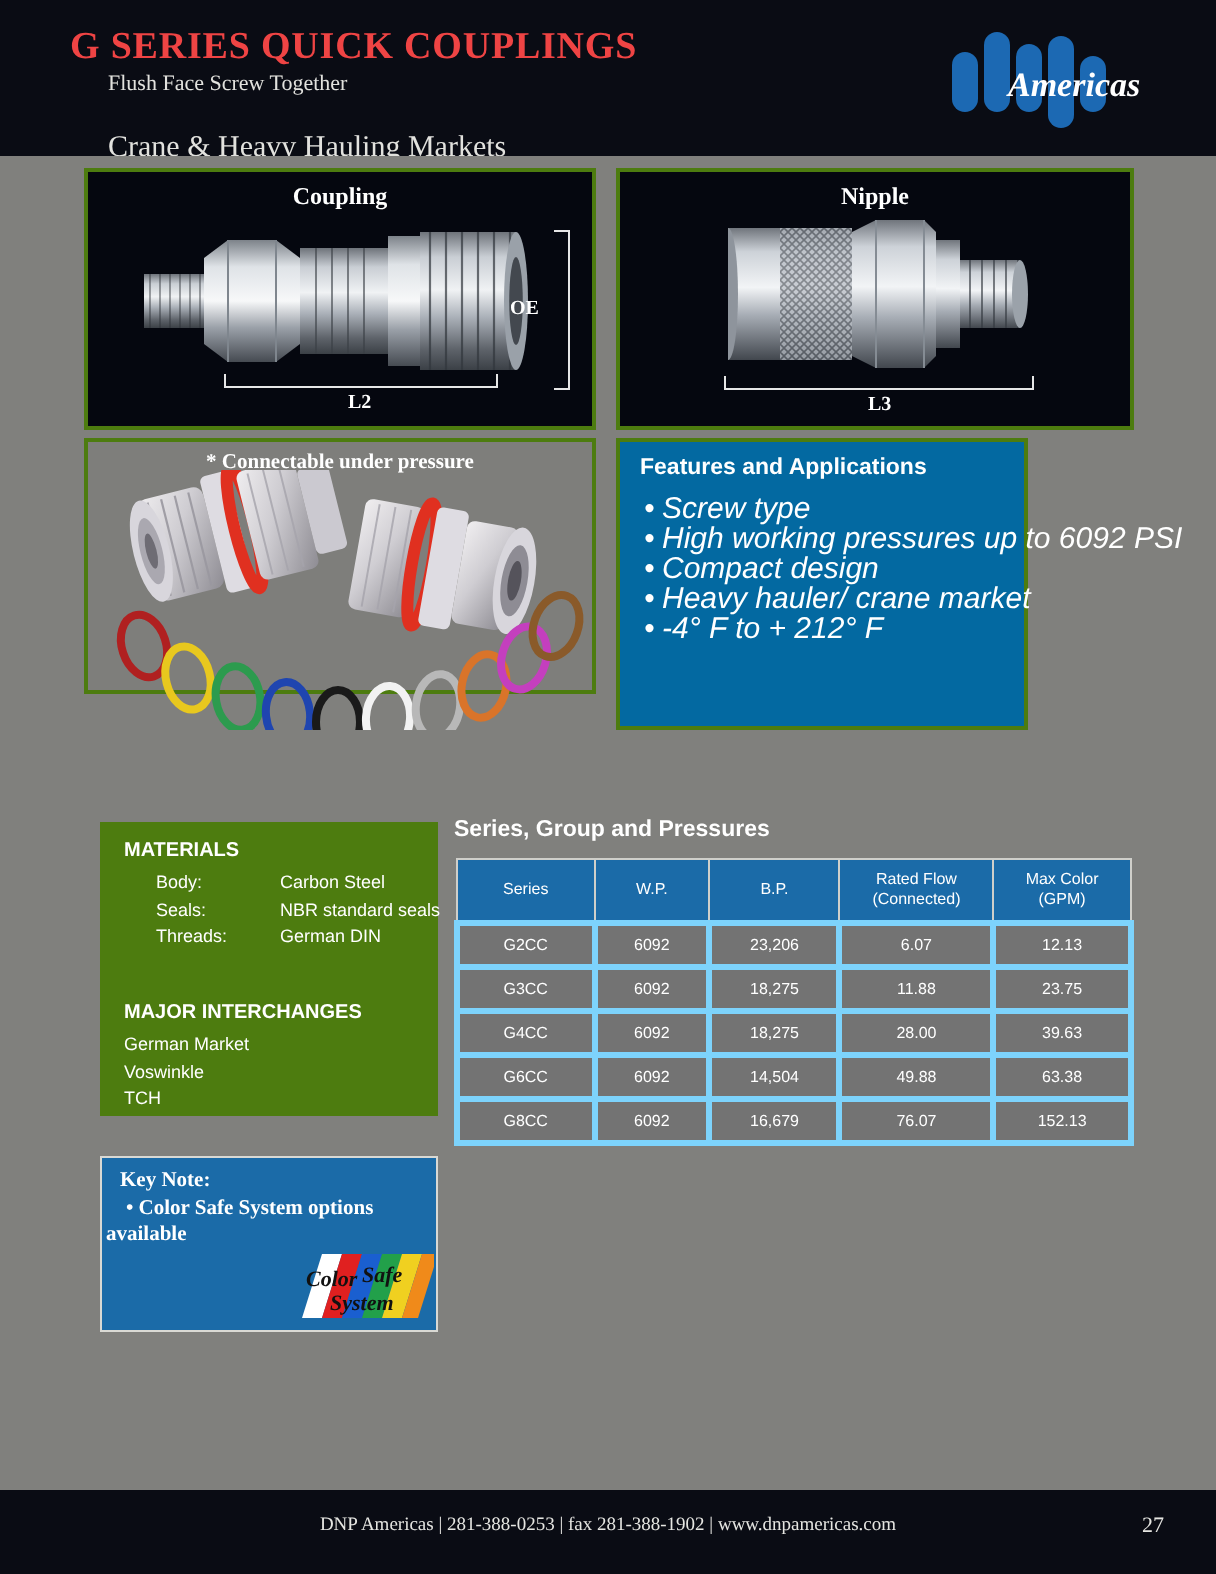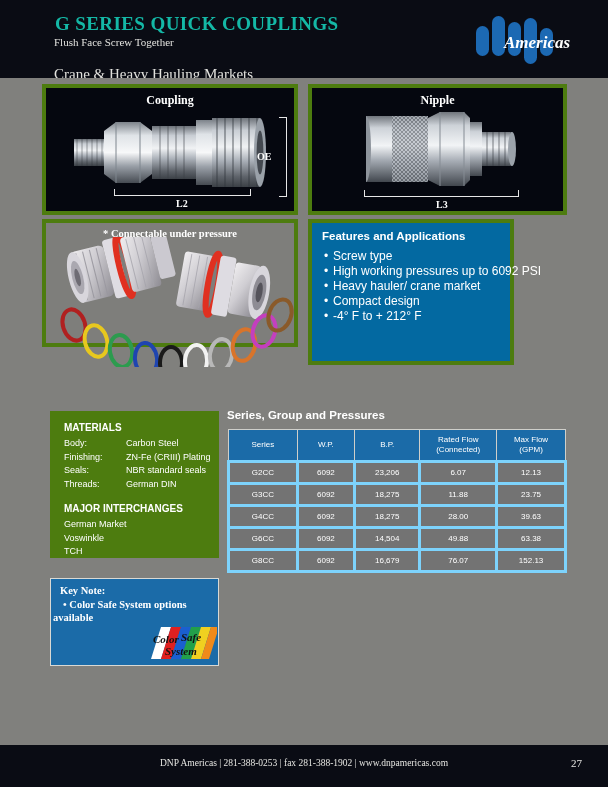--- a/index.html
+++ b/index.html
@@ -10,42 +10,41 @@
     overflow:hidden;
     position:relative;
   }
   .page{position:absolute;inset:0;}
 
   
   .hdr{position:absolute;left:0;top:0;width:608px;height:78px;background:#0a0c14;}
   .hdr-title{
     position:absolute;left:35px;top:13px;
     font-family:"Liberation Serif",serif;
-    font-weight:bold;font-size:19px;letter-spacing:.4px;color:#14b8a6;
+    font-weight:bold;font-size:19px;letter-spacing:.4px;color:#ef4444;
     white-space:nowrap;
-    margin-left:20px;
   }
   .hdr-sub1{
     position:absolute;left:54px;top:36px;
     font-family:"Liberation Serif",serif;font-size:11px;color:#e2e2de;white-space:nowrap;
   }
   .hdr-sub2{
     position:absolute;left:54px;top:66px;
     font-family:"Liberation Serif",serif;font-size:15px;color:#e2e2de;white-space:nowrap;
   }
 
   
   .logo{position:absolute;left:468px;top:12px;width:120px;height:56px;}
   .logo svg{display:block;}
 
   
   .body-bg{position:absolute;left:0;top:78px;width:608px;height:667px;background:#80807d;}
 
   
-  .panel{position:absolute;box-sizing:border-box;border:4px solid #4d7c0f;}
+  .panel{position:absolute;box-sizing:border-box;border:2px solid #4d7c0f;}
   .photo{background:#05070f;}
   .photo .cap{
     position:absolute;left:0;right:0;top:5px;text-align:center;
     font-family:"Liberation Serif",serif;font-weight:bold;font-size:12px;color:#ffffff;
   }
   #panel-coupling{left:42px;top:84px;width:256px;height:131px;}
   #panel-nipple{left:308px;top:84px;width:259px;height:131px;padding-left:36px;}
 
   .partimg{position:absolute;}
 
@@ -64,29 +63,29 @@
   }
 
   
   #panel-features{left:308px;top:219px;width:206px;height:146px;background:#0369a1;}
   .feat-title{
     position:absolute;left:10px;top:7px;
     font-weight:bold;font-size:11.5px;color:#ffffff;
   }
   .feat-list{position:absolute;left:12px;top:26px;margin:0;padding:0;list-style:none;}
   .feat-list li{
-    font-size:12px;color:#ffffff;line-height:15px;white-space:nowrap;
+    font-size:15px;color:#ffffff;line-height:15px;white-space:nowrap;font-style:italic;
   }
   .feat-list li .b{display:inline-block;width:9px;}
 
   
   #panel-materials{left:50px;top:411px;width:169px;height:147px;background:#4d7c0f;}
   .mat-h{position:absolute;left:10px;top:7px;font-weight:bold;font-size:10px;color:#ffffff;}
   .mat-rows{position:absolute;left:10px;top:22px;}
-  .mat-rows .r{font-size:9px;color:#ffffff;line-height:13.5px;white-space:nowrap;}
+  .mat-rows .r{font-size:9px;color:#ffffff;line-height:13.5px;white-space:nowrap;margin-left:16px;}
   .mat-rows .r .k{display:inline-block;width:62px;}
   .mat-h2{position:absolute;left:10px;top:88px;font-weight:bold;font-size:10px;color:#ffffff;white-space:nowrap;}
   .mat-rows2{position:absolute;left:10px;top:103px;}
   .mat-rows2 .r{font-size:9px;color:#ffffff;line-height:13.5px;white-space:nowrap;}
 
   
   .tbl-title{
     position:absolute;left:227px;top:409px;
     font-weight:bold;font-size:11.5px;color:#ffffff;
   }
@@ -336,31 +335,30 @@
         <ellipse cx="234" cy="78" rx="11" ry="16" transform="rotate(20 234 78)" stroke="#8a5a2a"></ellipse>
       </g>
     </svg>
   </div>
 
   <div class="panel" id="panel-features">
     <div class="feat-title">Features and Applications</div>
     <ul class="feat-list">
       <li><span class="b">•</span><span>Screw type</span></li>
       <li><span class="b">•</span><span>High working pressures up to 6092 PSI</span></li>
+      <li><span class="b">•</span><span>Compact design</span></li>
       <li><span class="b">•</span><span>Heavy hauler/ crane market</span></li>
-      <li><span class="b">•</span><span>Compact design</span></li>
       <li><span class="b">•</span><span>-4° F to + 212° F</span></li>
     </ul>
   </div>
 
   <div class="panel" id="panel-materials">
     <div class="mat-h">MATERIALS</div>
     <div class="mat-rows">
       <div class="r"><span class="k">Body:</span><span>Carbon Steel</span></div>
-      <div class="r"><span class="k">Finishing:</span><span>ZN-Fe (CRIII) Plating</span></div>
       <div class="r"><span class="k">Seals:</span><span>NBR standard seals</span></div>
       <div class="r"><span class="k">Threads:</span><span>German DIN</span></div>
     </div>
     <div class="mat-h2">MAJOR INTERCHANGES</div>
     <div class="mat-rows2">
       <div class="r">German Market</div>
       <div class="r">Voswinkle</div>
       <div class="r">TCH</div>
     </div>
   </div>
@@ -377,21 +375,21 @@
             <div>W.P.</div>
           </th>
           <th style="width:66px">
             <div>B.P.</div>
           </th>
           <th style="width:76px">
             <div>Rated Flow</div>
             <div>(Connected)</div>
           </th>
           <th style="width:70px">
-            <div>Max Flow</div>
+            <div>Max Color</div>
             <div>(GPM)</div>
           </th>
         </tr>
       </thead>
       <tbody>
         <tr>
           <td>G2CC</td>
           <td>6092</td>
           <td>23,206</td>
           <td>6.07</td>

